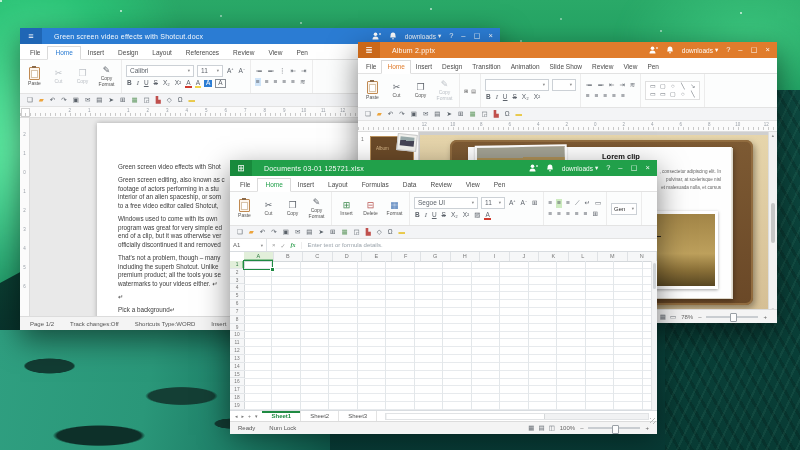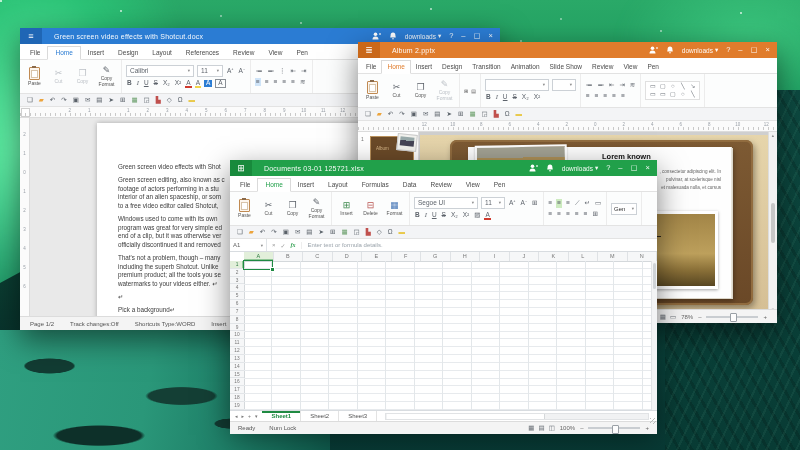--- a/index.html
+++ b/index.html
@@ -490,21 +490,21 @@
         <span class="thumbtitle" data-name="thumbnail-title">Album</span>
         <span class="thumbphoto" data-name="thumbnail-photo"></span>
       </div>
       <div class="thumb2" data-name="slide-2-thumbnail"></div>
     </div>
     <div class="slidearea" data-name="slide-editor-area">
       <div class="slide" data-name="slide-canvas">
         <div class="album" data-name="album-book-graphic">
           <div class="apage" data-name="album-page">
             <div class="photoTop" data-name="landscape-photo"></div>
-            <span class="ltitle" data-name="slide-title-text">Lorem known</span>
+            <span class="ltitle" data-name="slide-title-text">Lorem clip</span>
             <div class="ltext" data-name="slide-body-text">
                 <span data-name="slide-body-line-consectetur-adipiscing-elit-in">, consectetur adipiscing elit. In</span>
                 <span data-name="slide-body-line-pulvinar-at-scelerisque-nisl">pulvinar, at scelerisque nisl</span>
                 <span data-name="slide-body-line-et-malesuada-nulla-et-cursus">et malesuada nulla, et cursus</span>
               </div>
             <div class="photoBottom" data-name="field-pylon-photo"></div>
           </div>
         </div>
       </div>
     </div>

